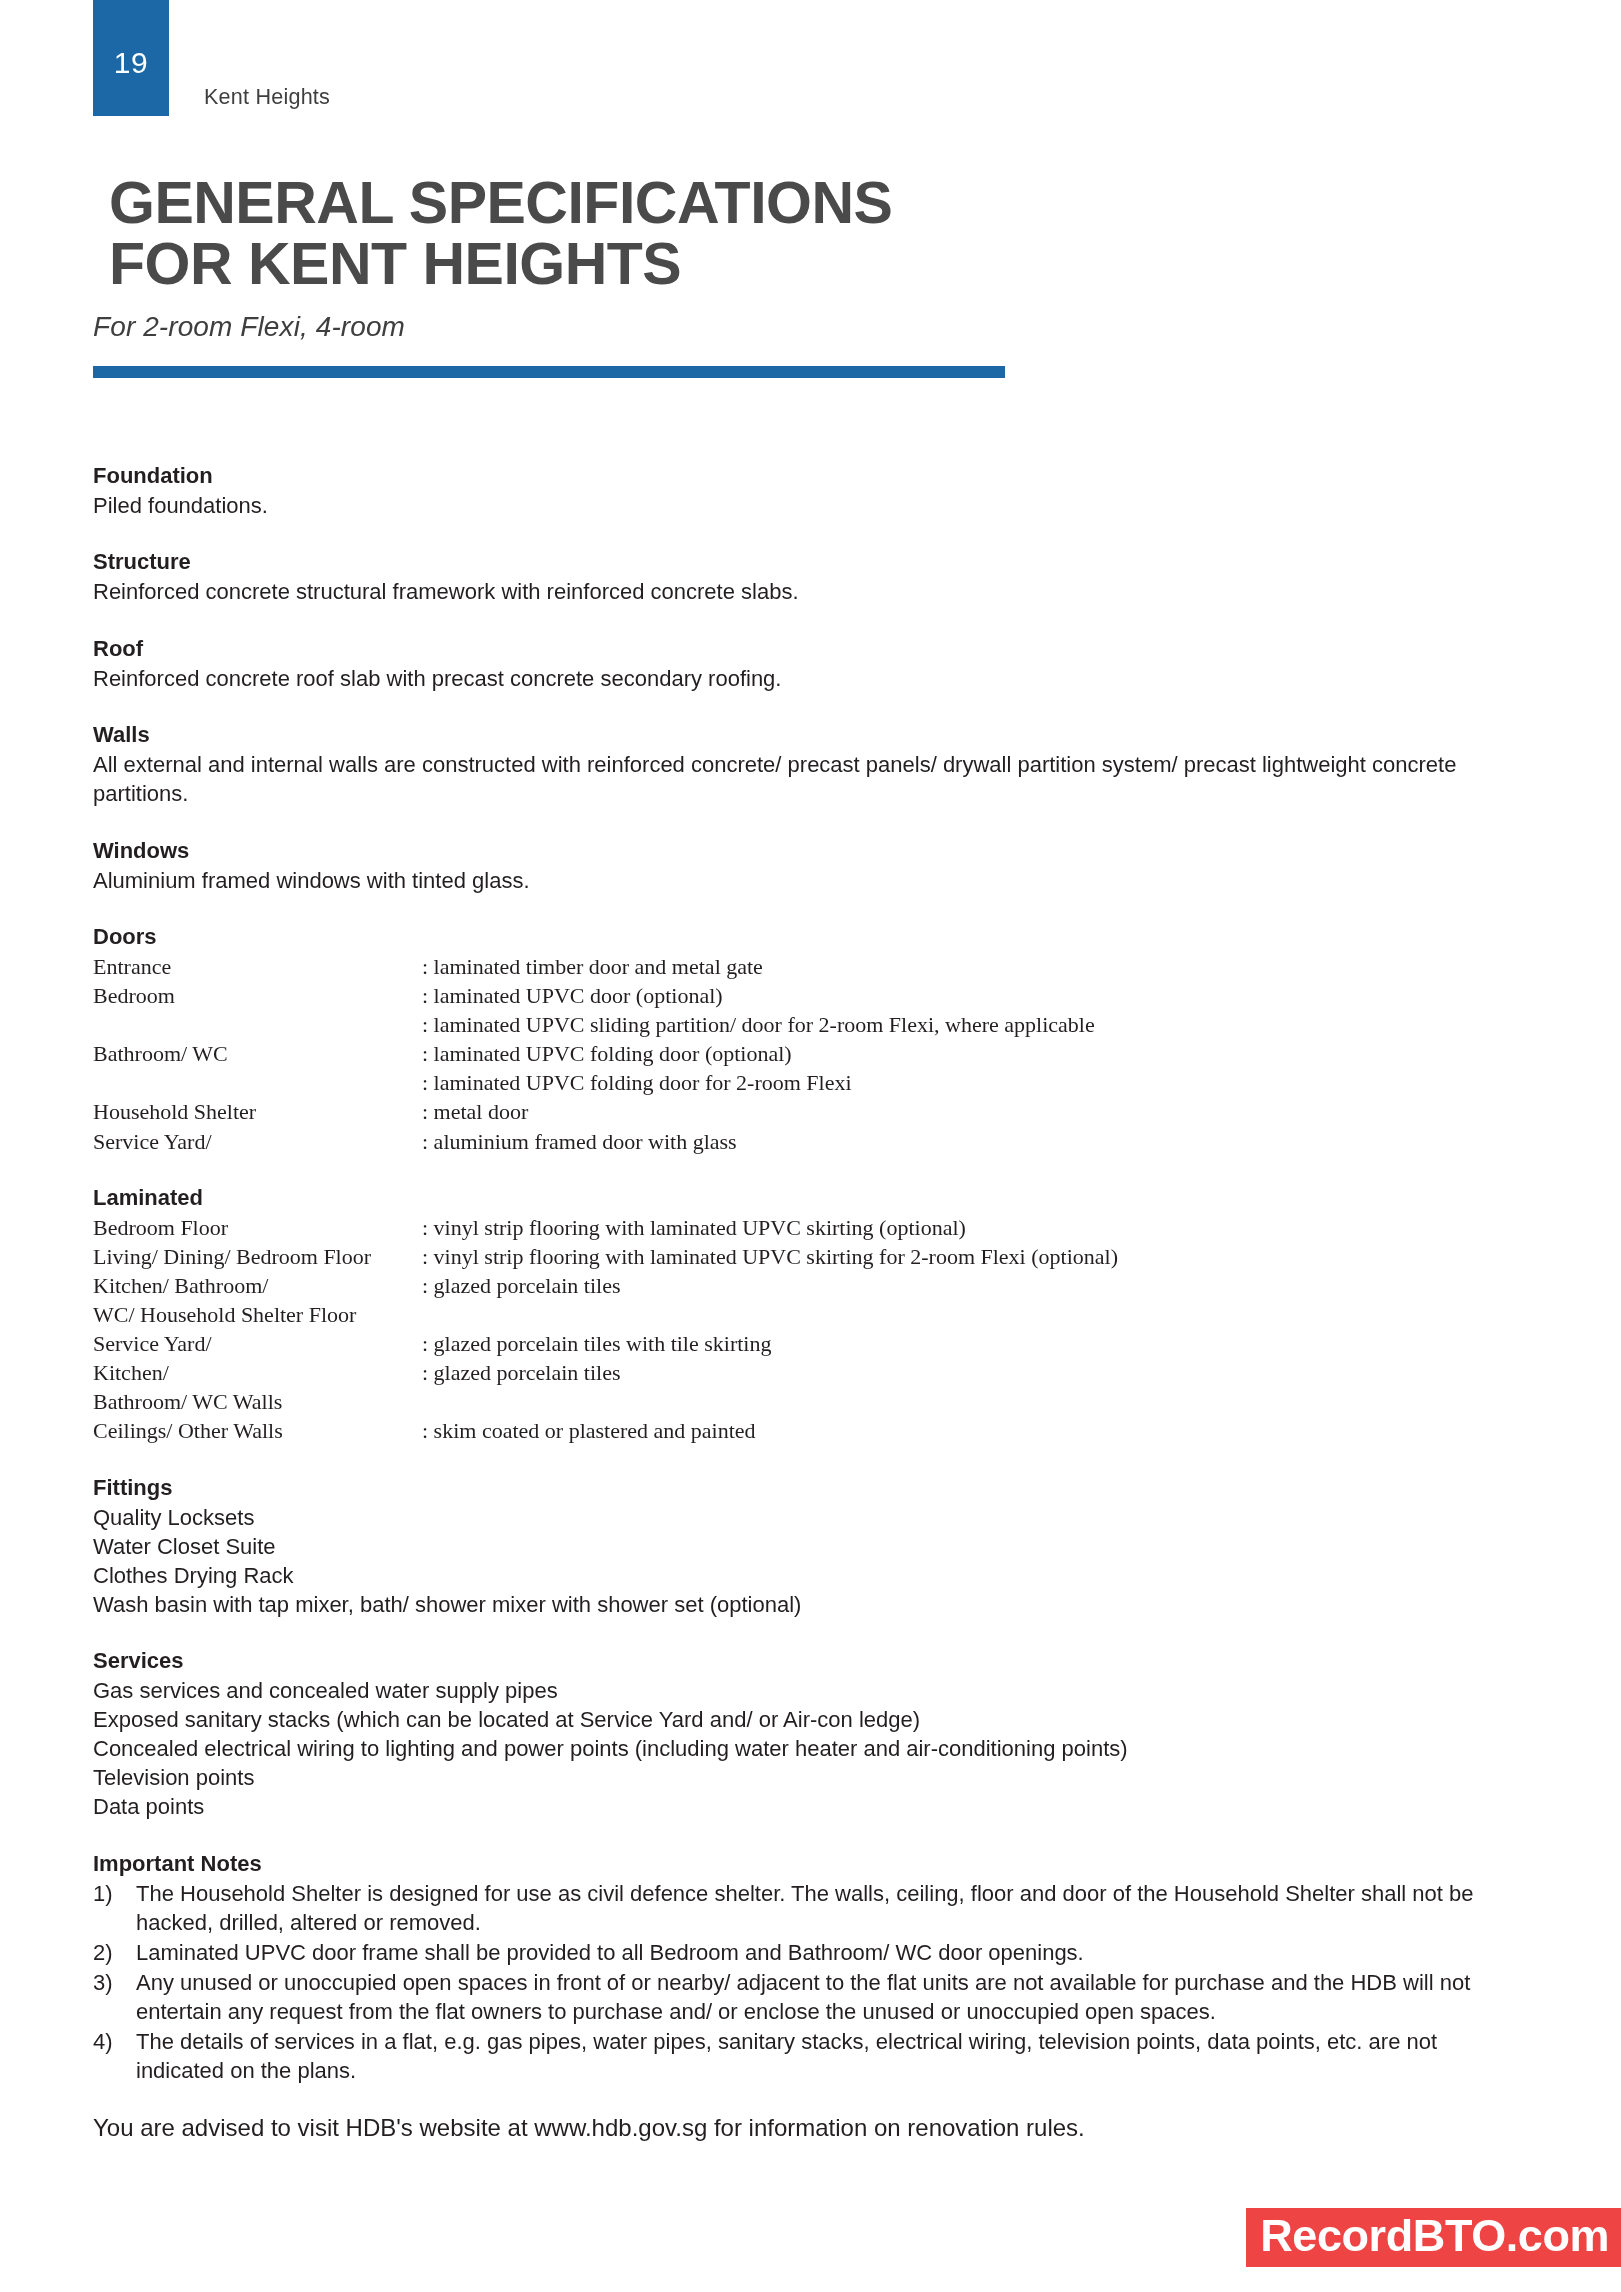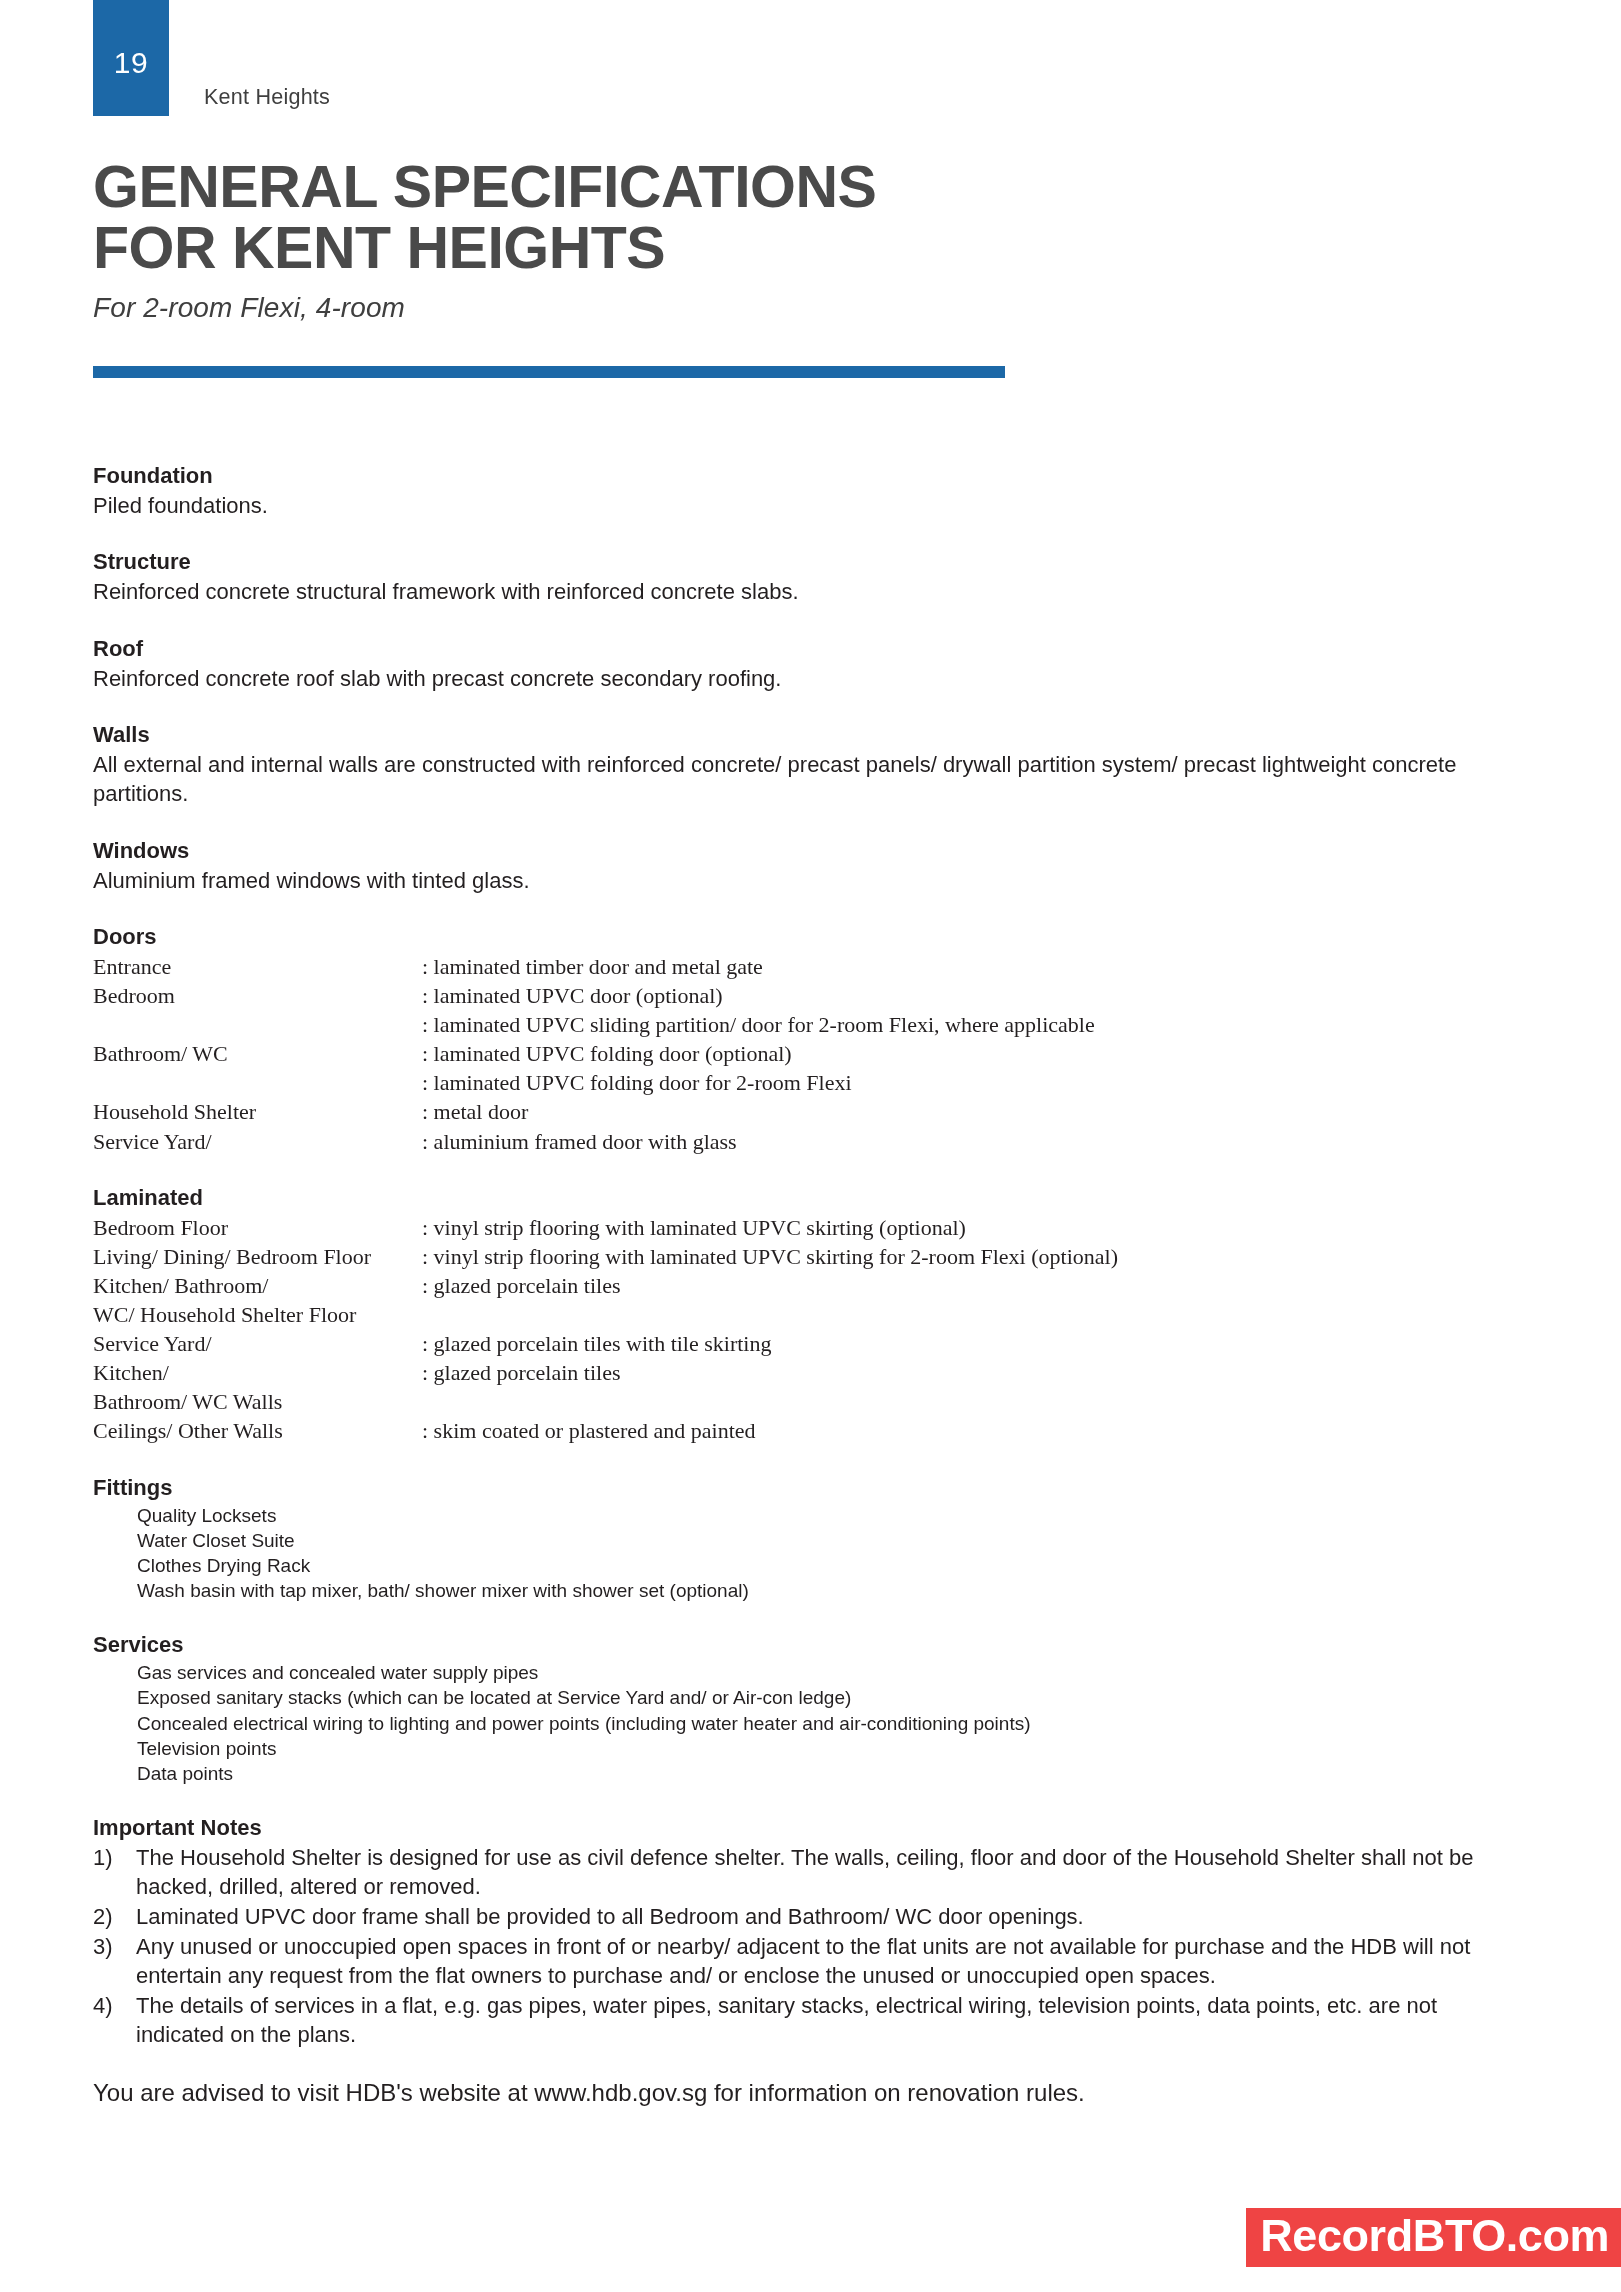--- a/index.html
+++ b/index.html
@@ -55,21 +55,21 @@
     left: 93px;
     top: 157px;
     width: 1421px;
   }
   .doc-title {
     font-size: 59px;
     font-weight: bold;
     color: #4a4a4a;
     line-height: 1.03;
     letter-spacing: -0.5px;
-    margin: 0;
+    margin: 16px;
   }
   .doc-subtitle {
     font-size: 28px;
     color: #3f3f3f;
     margin-top: 13.7px;
     letter-spacing: 0.1px;
     font-style: italic;
   }
   .title-rule {
     position: absolute;
@@ -96,22 +96,21 @@
   .section-heading {
     font-weight: bold;
     font-size: 22px;
     margin-bottom: 1px;
   }
   .para {
     font-size: 22px;
     max-width: 1392px;
   }
   .plain-line {
-    font-size: 19px;
-    margin-left: 44px;
+    font-size: 22px;
   }
 
   
   .spec-row {
     display: flex;
     align-items: flex-start;
     font-family: Liberation Serif, serif;
   }
   .spec-label {
     width: 329px;

